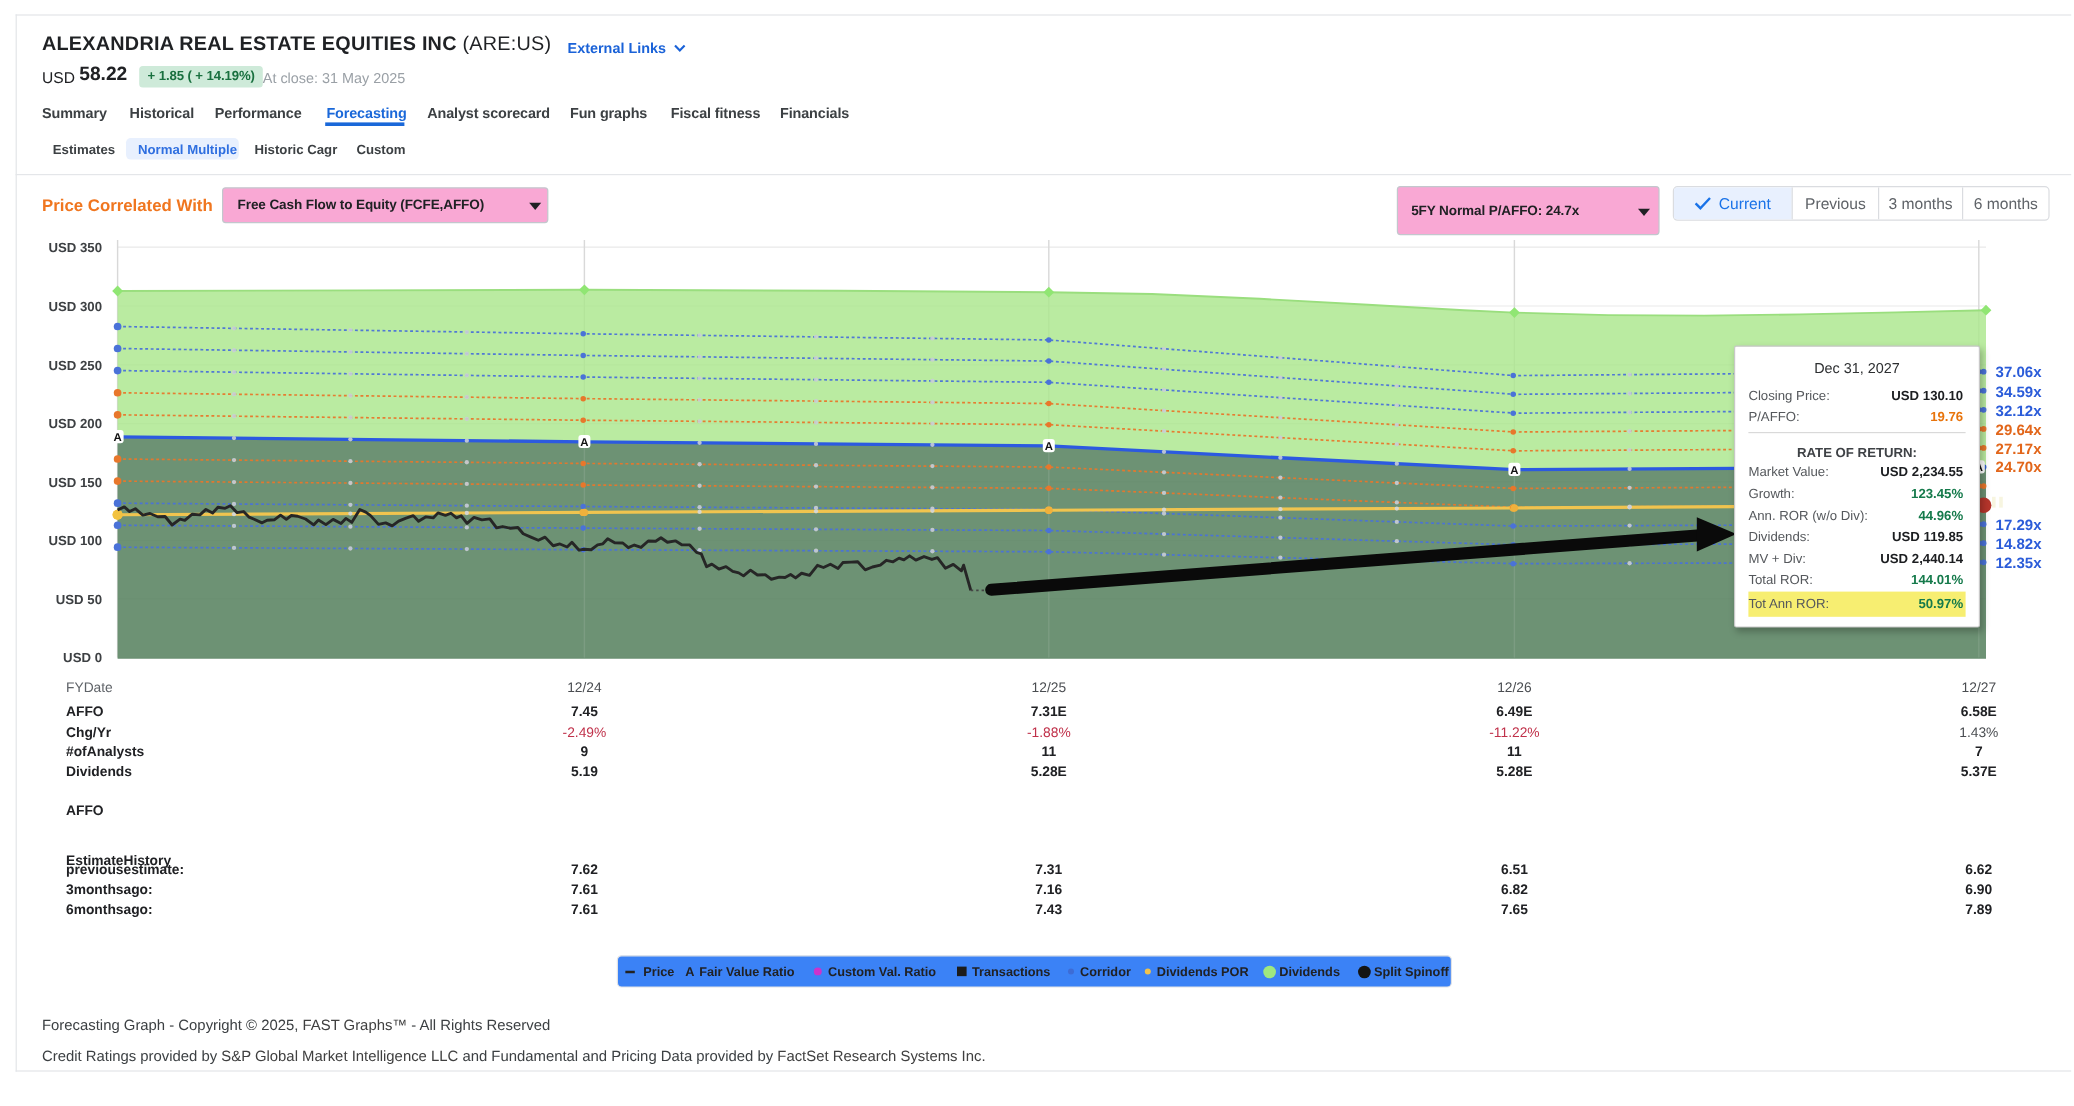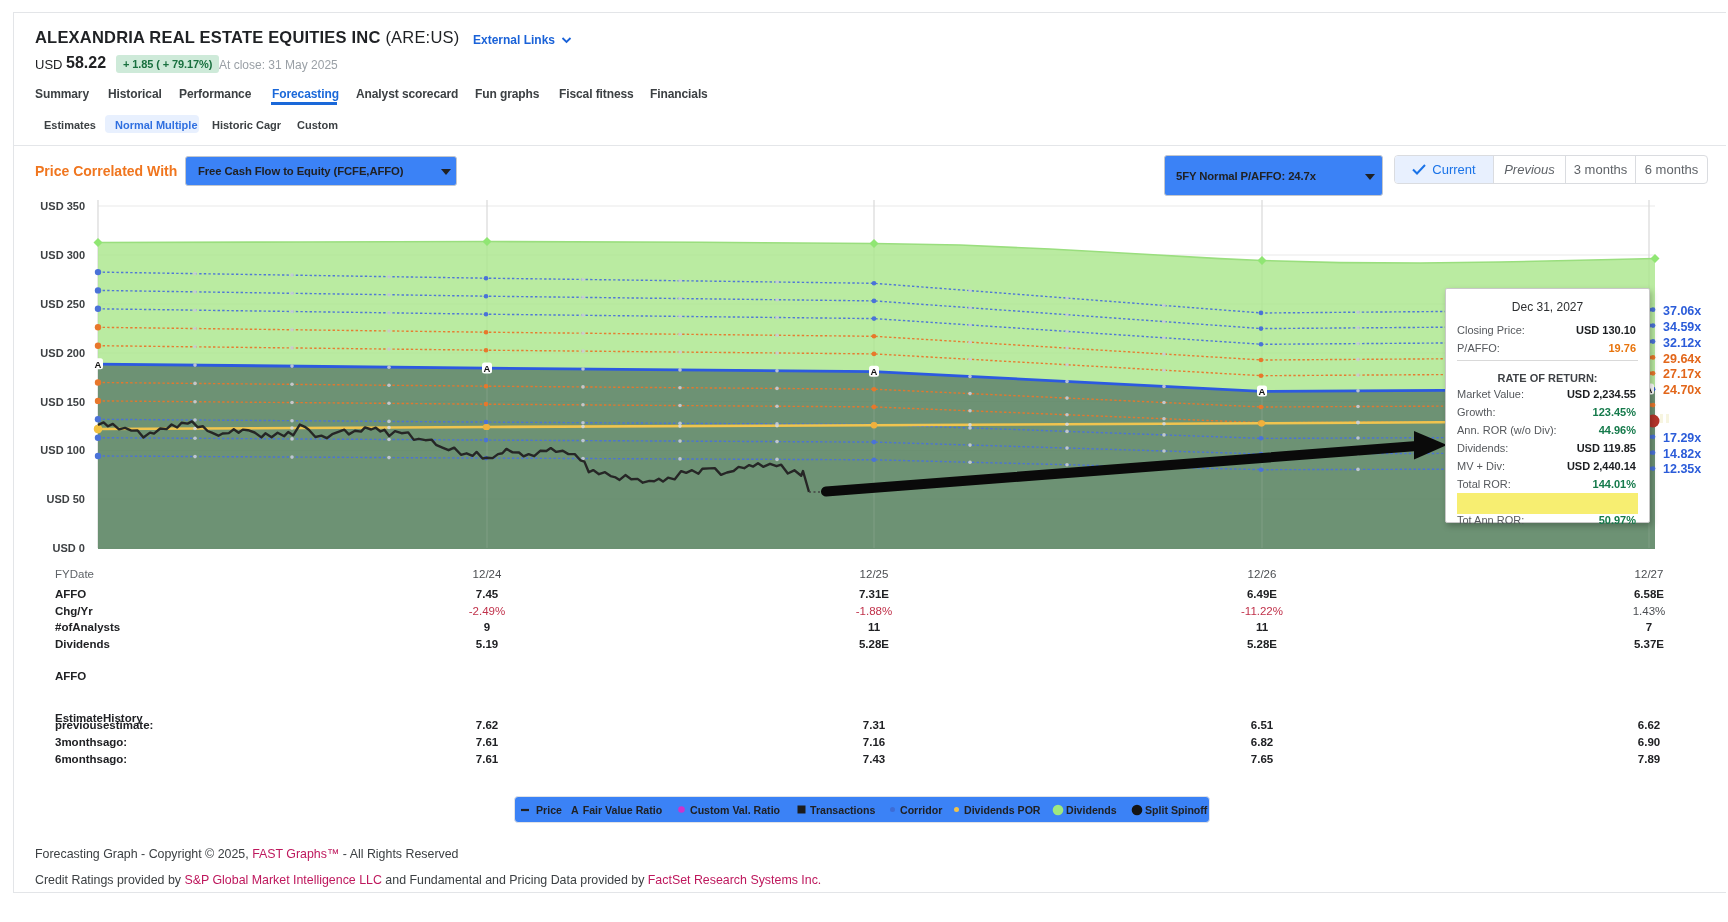--- a/index.html
+++ b/index.html
@@ -10,35 +10,35 @@
 .title .lt { font-weight:normal; }
 .extlink { left:473px; top:33px; font-size:12px; font-weight:bold; color:#1a62d8; }
 .usd { left:35px; top:57px; font-size:13px; color:#202124; }
 .price { left:66px; top:54px; font-size:16px; font-weight:bold; color:#202124; }
 .badge { left:116px; top:55px; background:#ceead9; color:#19703f; font-size:11px; font-weight:bold; padding:3px 7px; border-radius:3px; letter-spacing:-0.1px; }
 .atclose { left:219px; top:58px; font-size:12px; color:#9aa0a6; }
 .tab { top:87px; font-size:12px; font-weight:bold; color:#3c4043; letter-spacing:-0.1px; }
 .subtab { top:119px; font-size:11px; font-weight:bold; color:#3c4043; }
 .pill { position:absolute; left:105px; top:115px; width:94px; height:18px; background:#e8f0fe; border-radius:4px; }
 .pcw { left:35px; top:163px; font-size:14px; font-weight:bold; color:#f0761f; }
-.dd { position:absolute; border:1px solid #c3c7cd; border-radius:3px; background:#3b82f6; }
+.dd { position:absolute; border:1px solid #c3c7cd; border-radius:3px; background:#f9a8d4; }
 .dd .lbl { position:absolute; font-size:11.3px; font-weight:bold; color:#202124; top:50%; transform:translateY(-50%); letter-spacing:-0.1px; }
 .caret { position:absolute; width:0; height:0; border-left:5px solid transparent; border-right:5px solid transparent; border-top:6px solid #202124; top:50%; margin-top:-2px; }
 .btngroup { position:absolute; left:1394px; top:155px; height:29px; display:flex; border:1px solid #dadce0; border-radius:4px; overflow:hidden; background:#fff;}
 .btn { font-size:13px; color:#5f6368; display:flex; align-items:center; justify-content:center; border-left:1px solid #dadce0; }
 .btn.first { border-left:none; background:#e8f0fe; color:#1a73e8; }
 .row-label { font-size:11.5px; color:#202124; font-weight:bold; }
 .cell { position:absolute; transform:translateX(-50%); font-size:11.5px; font-weight:bold; color:#202124; white-space:nowrap; }
 .cell.red { color:#c0314a; font-weight:normal; }
 .cell.grey { color:#4a4d51; font-weight:normal; }
 .legend { position:absolute; left:514px; top:796px; width:696px; height:27px; border:1px solid #e0e2e6; border-radius:4px; background:#3b82f6; font-size:10.6px; font-weight:bold; color:#202124; }
 .leg-item { position:absolute; top:0; height:25px; display:flex; align-items:center; white-space:nowrap; }
 .footer1 { left:35px; top:847px; font-size:12.4px; color:#3c4043; }
 .footer2 { left:35px; top:873px; font-size:12.4px; color:#3c4043; }
-a.blue { color:#be185d; text-decoration:none; }
+a.blue { color:#404040; text-decoration:none; }
 .tooltip { position:absolute; left:1445px; top:288px; width:205px; height:235px; background:#fff; border:1px solid #c8c8c8; border-radius:2px; box-shadow:2px 3px 6px rgba(0,0,0,0.25); z-index:10; font-size:11px; }
 .tt-title { text-align:center; margin-top:11px; color:#2d2f31; font-size:12px; }
 .tt-row { position:absolute; left:11px; right:11px; height:18px; line-height:18px; }
 .tt-row .l { position:absolute; left:0; color:#55585c; }
 .tt-row .v { position:absolute; right:2px; font-weight:bold; color:#1c1e21; }
 .tt-row .v.green { color:#157a4b; }
 .tt-row .v.orange { color:#e8740c; }
 .tt-hr { position:absolute; left:11px; right:11px; top:71px; height:1px; background:#d9d9d9; }
 .tt-head { position:absolute; left:0; right:0; top:83px; text-align:center; color:#3f4246; font-weight:bold; }
 .tt-yellow { position:absolute; left:11px; right:11px; top:204px; height:21px; background:#f7ee71; }
@@ -46,21 +46,21 @@
 <body>
 <div class="card"></div>
 <div class="divider"></div>
 
 <div class="abs title">ALEXANDRIA REAL ESTATE EQUITIES INC <span class="lt">(ARE:US)</span></div>
 <div class="abs extlink">External Links <svg width="11" height="7" style="margin-left:3px">
       <path d="M1.5,1 L5.5,5 L9.5,1" stroke="#1a62d8" stroke-width="1.8" fill="none"></path>
     </svg></div>
 <div class="abs usd">USD</div>
 <div class="abs price">58.22</div>
-<div class="abs badge">+ 1.85 ( + 79.17%)</div>
+<div class="abs badge">+ 1.85 ( + 14.19%)</div>
 <div class="abs atclose">At close: 31 May 2025</div>
 
 <div class="abs tab" style="left:35px;">Summary</div>
 <div class="abs tab" style="left:108px;">Historical</div>
 <div class="abs tab" style="left:179px;">Performance</div>
 <div class="abs tab" style="left:272px;color:#1a68d9;">Forecasting</div>
 <div class="abs" style="left:271px;top:102px;width:66px;height:2.5px;background:#1a68d9;"></div>
 <div class="abs tab" style="left:356px;">Analyst scorecard</div>
 <div class="abs tab" style="left:475px;">Fun graphs</div>
 <div class="abs tab" style="left:559px;">Fiscal fitness</div>
@@ -78,21 +78,21 @@
     <span class="caret" style="left:255px;"></span>
   </div>
 <div class="dd" style="left:1164px;top:155px;width:219px;height:41px;">
     <span class="lbl" style="left:11px;">5FY Normal P/AFFO: 24.7x</span>
     <span class="caret" style="left:1199px;left:200px;"></span>
   </div>
 <div class="btngroup">
   <div class="btn first" style="width:98px;"><svg width="14" height="11" style="margin-right:6px">
         <path d="M1,5.5 L5,9.5 L13,1" stroke="#1a73e8" stroke-width="2" fill="none"></path>
       </svg>Current</div>
-  <div class="btn" style="width:72px;font-style:italic;">Previous</div>
+  <div class="btn" style="width:72px;">Previous</div>
   <div class="btn" style="width:70px;">3 months</div>
   <div class="btn" style="width:72px;">6 months</div>
 </div>
 
 <svg class="abs" style="left:0;top:0;z-index:1;" width="1728" height="922" viewBox="0 0 1728 922">
 <line x1="98" y1="206" x2="1655" y2="206" stroke="#e9e9e9" stroke-width="1"></line>
     <line x1="98" y1="255" x2="1655" y2="255" stroke="#e9e9e9" stroke-width="1"></line>
     <line x1="98" y1="304" x2="1655" y2="304" stroke="#e9e9e9" stroke-width="1"></line>
     <line x1="98" y1="353" x2="1655" y2="353" stroke="#e9e9e9" stroke-width="1"></line>
     <line x1="98" y1="401.6" x2="1655" y2="401.6" stroke="#e9e9e9" stroke-width="1"></line>
@@ -424,21 +424,21 @@
     </div>
   <div class="tt-row" style="top:168px;">
       <span class="l">MV + Div:</span>
       <span class="v">USD 2,440.14</span>
     </div>
   <div class="tt-row" style="top:186px;">
       <span class="l">Total ROR:</span>
       <span class="v green">144.01%</span>
     </div>
   <div class="tt-yellow"></div>
-  <div class="tt-row" style="top:206px;margin-top:16px;">
+  <div class="tt-row" style="top:206px;">
       <span class="l">Tot Ann ROR:</span>
       <span class="v green">50.97%</span>
     </div>
 </div>
 
 <div class="abs row-label" style="left:55px;top:568px;color:#5f6368;font-weight:normal;">FYDate</div>
 <div class="cell grey" style="left:487px;top:568px;">12/24</div>
 <div class="cell grey" style="left:874px;top:568px;">12/25</div>
 <div class="cell grey" style="left:1262px;top:568px;">12/26</div>
 <div class="cell grey" style="left:1649px;top:568px;">12/27</div>

